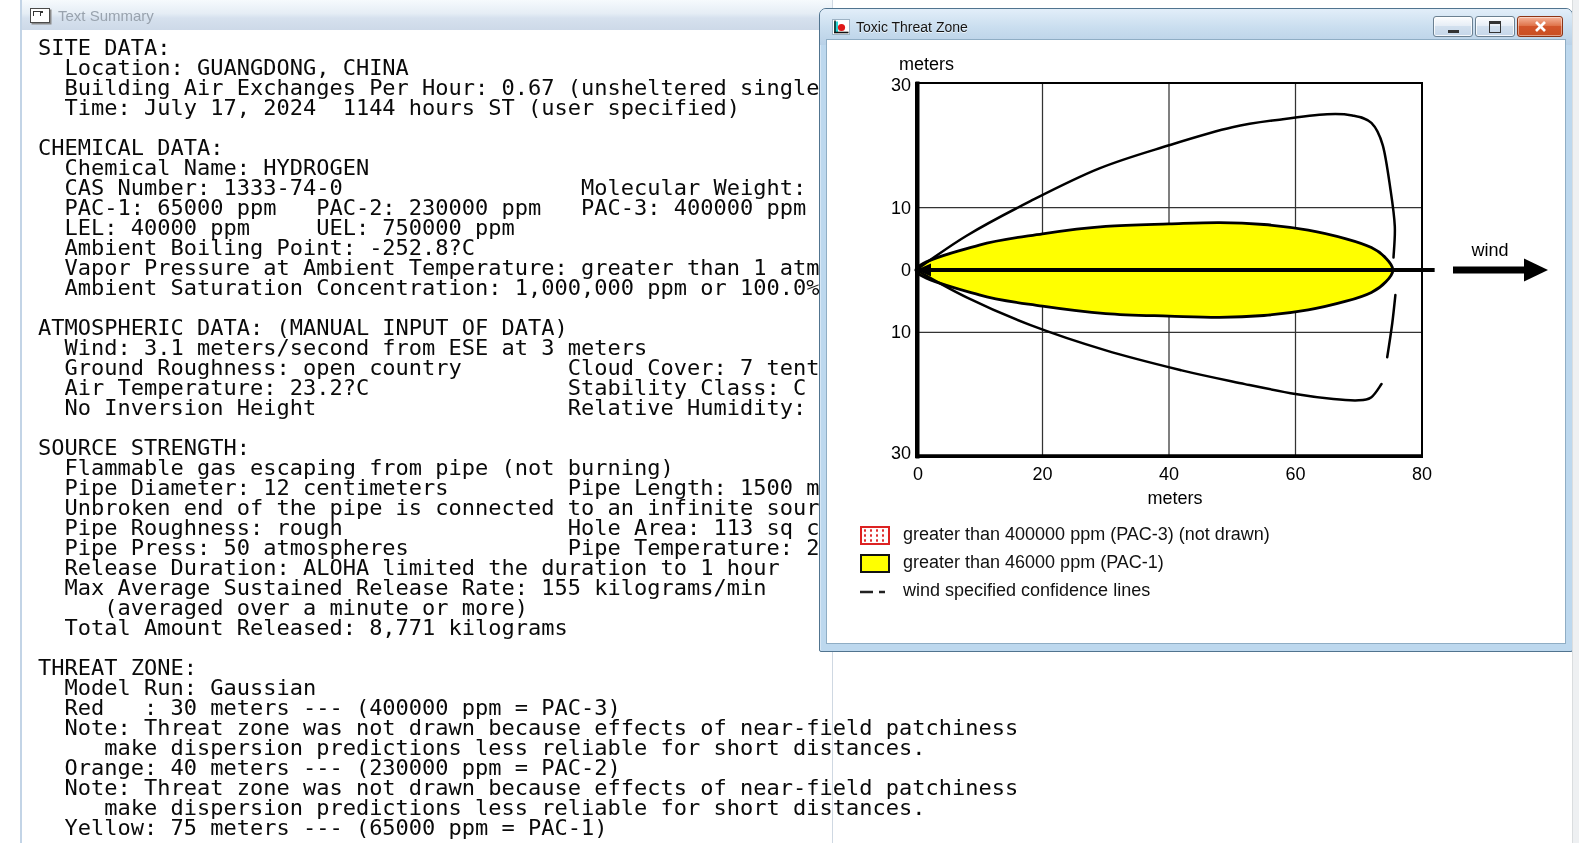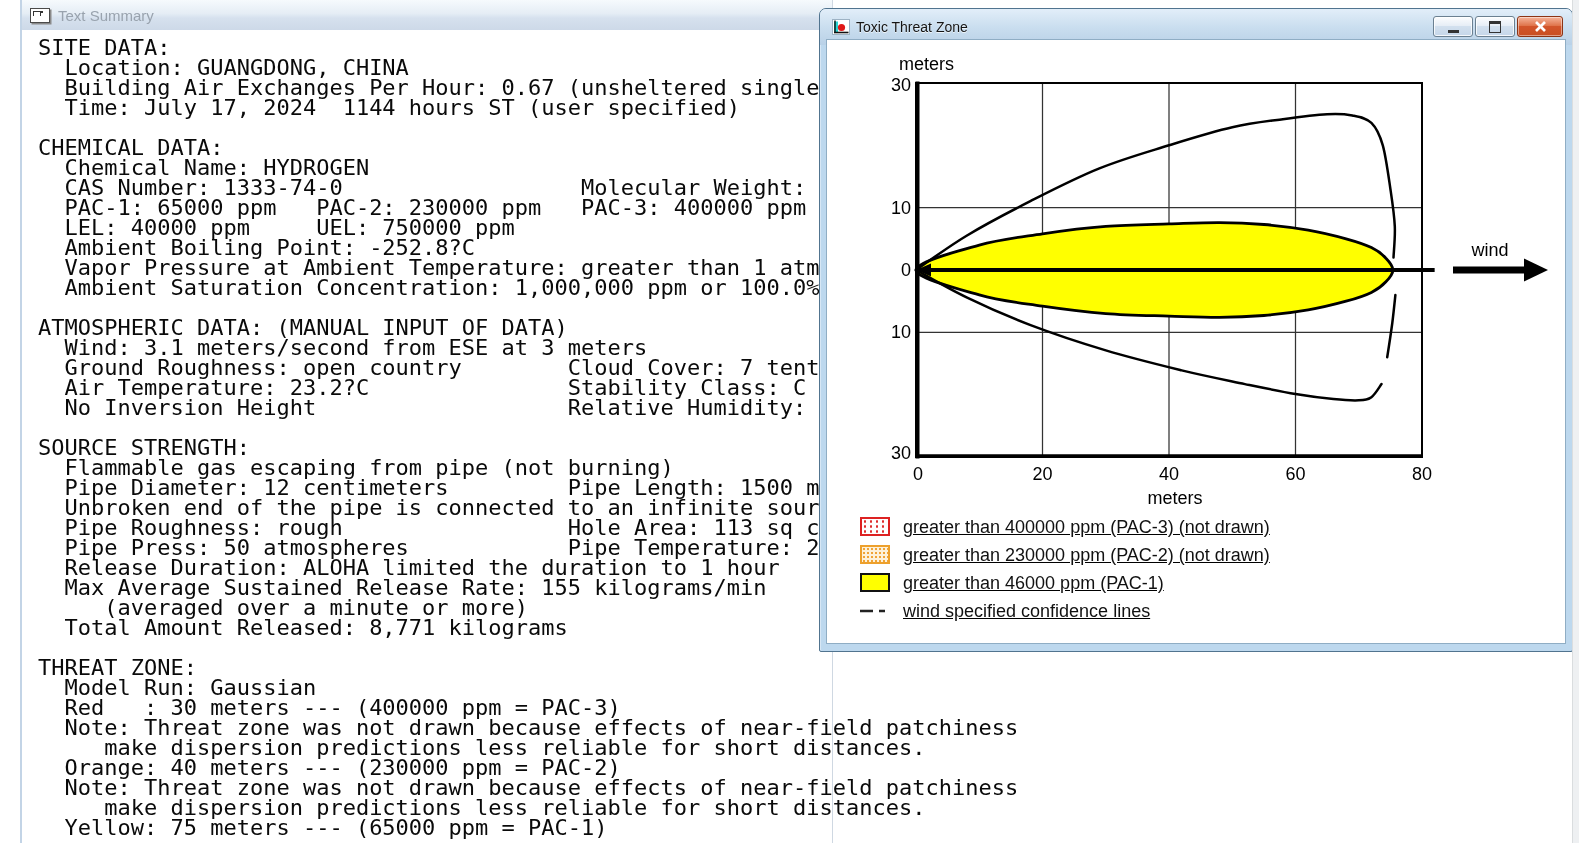--- a/index.html
+++ b/index.html
@@ -58,21 +58,21 @@
   }
   .glyph-min{width:11px;height:3px;background:#333;margin-top:9px;}
   .glyph-max{width:10px;height:8px;border:1px solid #333;border-top:3px solid #333;background:transparent;}
   .tz-content{
     position:absolute;left:6px;right:6px;top:30px;bottom:7px;background:#ffffff;
     border:1px solid #8fadc4;box-sizing:border-box;overflow:hidden;padding-left:44px;
   }
   .tz-chart{position:absolute;left:0;top:0;}
   
   .legend{position:absolute;left:33px;top:477px;}
-  .legend-row{display:flex;align-items:flex-start;height:28px;text-decoration:underline;}
+  .legend-row{display:flex;align-items:flex-end;height:28px;}
   .swatch{width:30px;height:19px;margin-right:13px;box-sizing:border-box;flex:0 0 auto;}
   .sw-red{
     border:2px solid #dd2222;background-color:#ffffff;
     background-image:radial-gradient(circle,rgba(221,34,34,.95) 1px,transparent 1.4px);
     background-size:6px 5px;
   }
   .sw-orange{
     border:2px solid #eda02c;background-color:#fdf1d9;
     background-image:radial-gradient(circle,rgba(240,160,45,.95) 1px,transparent 1.3px);
     background-size:4px 4px;
@@ -215,24 +215,20 @@
         <polygon points="697,218.5 721,230 697,241.5" fill="#000"></polygon>
       </g>
     </svg>
 
     <div class="legend">
       <div class="legend-row">
         <span class="swatch sw-red"></span>
         <span class="legend-label">greater than 400000 ppm (PAC-3) (not drawn)</span>
       </div>
       <div class="legend-row">
-        <span class="swatch sw-orange"></span>
-        <span class="legend-label">greater than 230000 ppm (PAC-2) (not drawn)</span>
-      </div>
-      <div class="legend-row">
         <span class="swatch sw-yellow"></span>
         <span class="legend-label">greater than 46000 ppm (PAC-1)</span>
       </div>
       <div class="legend-row">
         <svg class="swatch" width="30" height="19">
           <line x1="0" y1="10" x2="30" y2="10" stroke="#222" stroke-width="2.6" stroke-dasharray="13 6 6 30"></line>
         </svg>
         <span class="legend-label">wind specified confidence lines</span>
       </div>
     </div>

